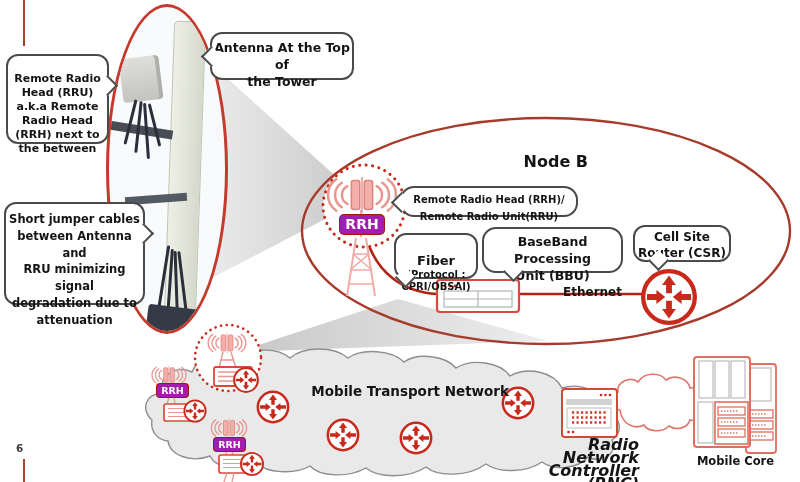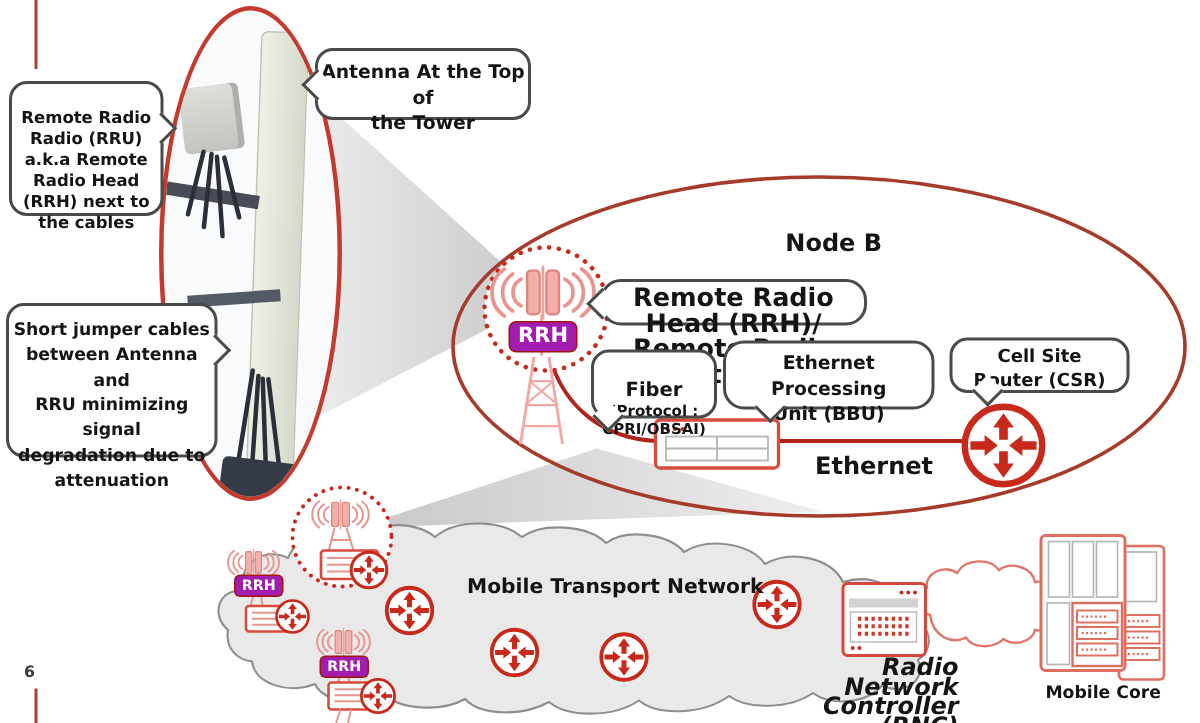--- a/index.html
+++ b/index.html
@@ -19,21 +19,21 @@
             background:linear-gradient(90deg,#eef0e6,#d5d9cb);border:1px solid #bfc4b2;border-radius:5px;}
   .ph-rru{left:12px;top:50px;width:40px;height:44px;transform:rotate(-7deg);
           background:linear-gradient(180deg,#dedfdb,#c3c4bf);border-radius:4px;box-shadow:inset -4px 0 0 #aeafab;}
   .ph-truss1{left:-8px;top:118px;width:72px;height:9px;background:#474c55;transform:rotate(9deg);}
   .ph-truss2{left:16px;top:188px;width:62px;height:8px;background:#545a64;transform:rotate(-4deg);}
   .cable{background:#2a2f3a;width:3px;border-radius:2px;}
   
   .lbl{position:absolute;color:#141414;font-weight:bold;text-align:right;z-index:4;}
   .lbl span{display:block;}
   #t-nodeb{left:468px;top:152px;width:120px;font-size:16px;}
-  #t-eth{left:542px;top:301px;width:80px;font-size:16px;}
+  #t-eth{left:542px;top:285px;width:80px;font-size:12px;}
   #t-mtn{left:279px;top:383px;width:230px;font-size:13.5px;}
   #t-rnc{left:529px;top:438px;width:110px;font-size:16px;line-height:13px;font-style:italic;}
   #t-core{left:674px;top:454px;width:100px;font-size:11.5px;}
   
   .badge{position:absolute;background:#a21caf;color:#fff;font-weight:bold;text-align:center;
          border-radius:4px;z-index:4;box-shadow:0 0 0 1px #a31409;}
   #badge-nodeb{left:340px;top:215px;width:44px;height:19px;font-size:14px;line-height:19px;}
   #badge-s1{left:157px;top:384px;width:31px;height:13px;font-size:9.5px;line-height:13px;border-radius:3px;}
   #badge-s2{left:214px;top:438px;width:31px;height:13px;font-size:9.5px;line-height:13px;border-radius:3px;}
   
@@ -43,29 +43,29 @@
   .notch{position:absolute;width:13px;height:13px;background:#fff;transform:rotate(45deg);z-index:6;}
   .n-right{border-top:2px solid #4a4a4a;border-right:2px solid #4a4a4a;}
   .n-left{border-bottom:2px solid #4a4a4a;border-left:2px solid #4a4a4a;}
   .n-down{border-bottom:2px solid #4a4a4a;border-right:2px solid #4a4a4a;}
   #co-rru{left:6px;top:54px;width:103px;height:90px;font-size:11px;line-height:14px;padding-top:16px;}
   #co-rru .notch{right:-8px;top:22px;}
   #co-ant{left:210px;top:32px;width:144px;height:48px;font-size:12.5px;line-height:17px;padding-top:5px;}
   #co-ant .notch{left:-8px;top:15px;}
   #co-jmp{left:4px;top:202px;width:141px;height:103px;font-size:11.5px;line-height:16.8px;padding-top:7px;}
   #co-jmp .notch{right:-8px;top:22px;}
-  #co-rrh{left:400px;top:186px;width:178px;height:31px;font-size:17px;line-height:17px;padding-top:3px;border-radius:14px;}
+  #co-rrh{left:400px;top:186px;width:178px;height:31px;font-size:10px;line-height:17px;padding-top:3px;border-radius:14px;}
   #co-rrh .notch{left:-8px;bottom:5px;}
   #co-fib{left:394px;top:233px;width:84px;height:46px;padding-top:18px;}
   #co-fib .t1{font-size:13px;line-height:16px;}
   #co-fib .t2{font-size:10px;line-height:12px;}
   #co-fib .notch{left:2px;bottom:-8px;}
   #co-bbu{left:482px;top:227px;width:141px;height:46px;font-size:12.5px;line-height:17px;padding-top:4px;border-radius:14px;}
   #co-bbu .notch{left:22px;bottom:-8px;}
-  #co-csr{left:633px;top:225px;width:120px;height:37px;font-size:12px;line-height:15.5px;padding-top:3px;}
+  #co-csr{left:633px;top:225px;width:98px;height:37px;font-size:12px;line-height:15.5px;padding-top:3px;}
   #co-csr .notch{left:16px;bottom:-8px;}
 </style>
 </head>
 <body>
 
 <div class="stage">
 
 <svg class="base" width="800" height="482" viewBox="0 0 800 482">
   <defs>
     <linearGradient id="gw1" x1="0" y1="0" x2="1" y2="0">
@@ -254,25 +254,25 @@
   <span>Controller (RNC)</span>
 </div>
 <div class="lbl" id="t-core">Mobile Core</div>
 
 <div class="badge" id="badge-nodeb">RRH</div>
 <div class="badge" id="badge-s1">RRH</div>
 <div class="badge" id="badge-s2">RRH</div>
 
 <div class="co" id="co-rru">
   <span>Remote Radio</span>
-  <span>Radio (RRU)</span>
+  <span>Head (RRU)</span>
   <span>a.k.a Remote</span>
   <span>Radio Head</span>
   <span>(RRH) next to</span>
-  <span>the cables</span>
+  <span>the between</span>
   <i class="notch n-right"></i>
 </div>
 <div class="co" id="co-jmp">
   <span>Short jumper cables</span>
   <span>between Antenna and</span>
   <span>RRU minimizing signal</span>
   <span>degradation due to</span>
   <span>attenuation</span>
   <i class="notch n-right"></i>
 </div>
@@ -286,21 +286,21 @@
   <span>Remote Radio Unit(RRU)</span>
   <i class="notch n-left"></i>
 </div>
 <div class="co" id="co-fib">
   <span class="t1">Fiber</span>
   <span class="t2">(Protocol :</span>
   <span class="t2">CPRI/OBSAI)</span>
   <i class="notch n-down"></i>
 </div>
 <div class="co" id="co-bbu">
-  <span>Ethernet Processing</span>
+  <span>BaseBand Processing</span>
   <span>Unit (BBU)</span>
   <i class="notch n-down"></i>
 </div>
 <div class="co" id="co-csr">
   <span>Cell Site</span>
   <span>Router (CSR)</span>
   <i class="notch n-down"></i>
 </div>
 
 </div>

